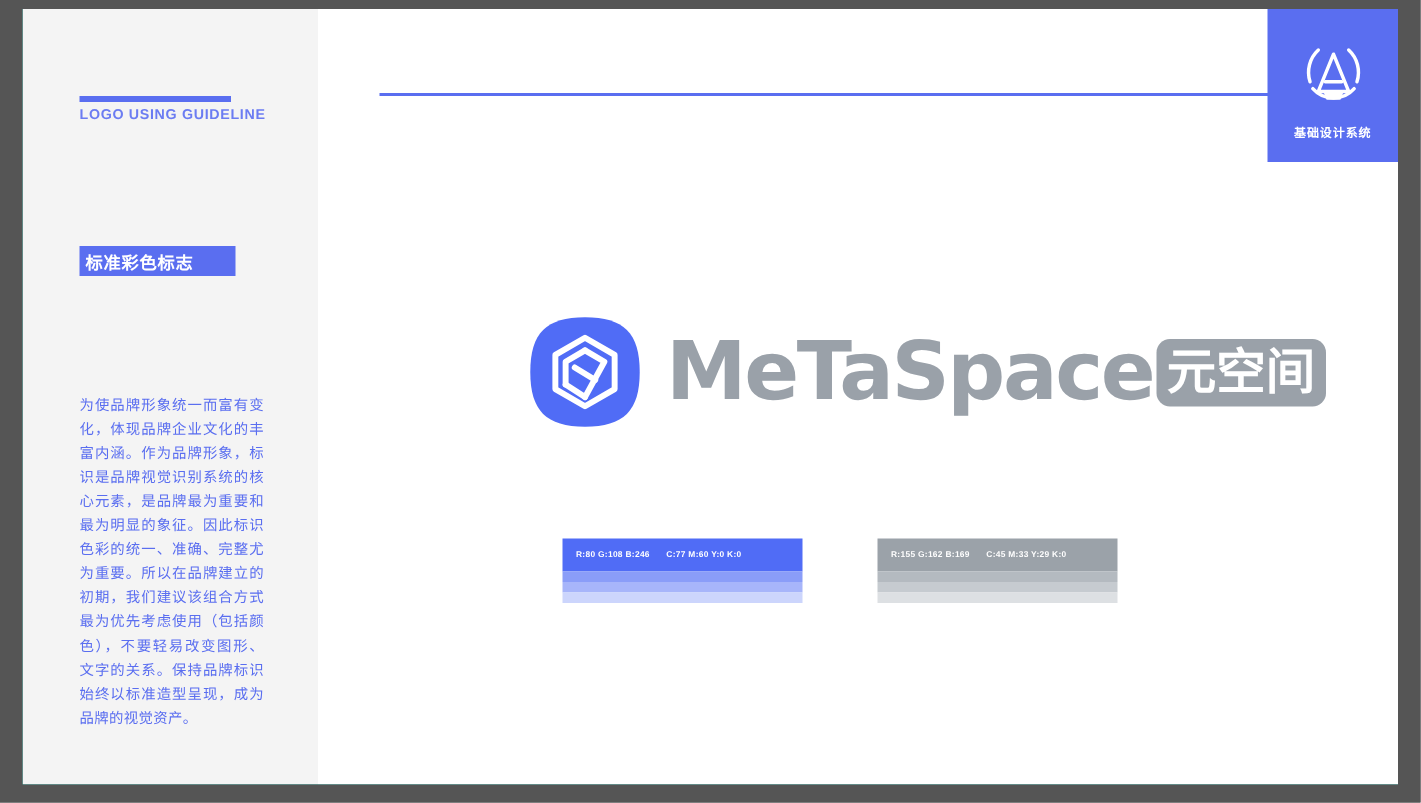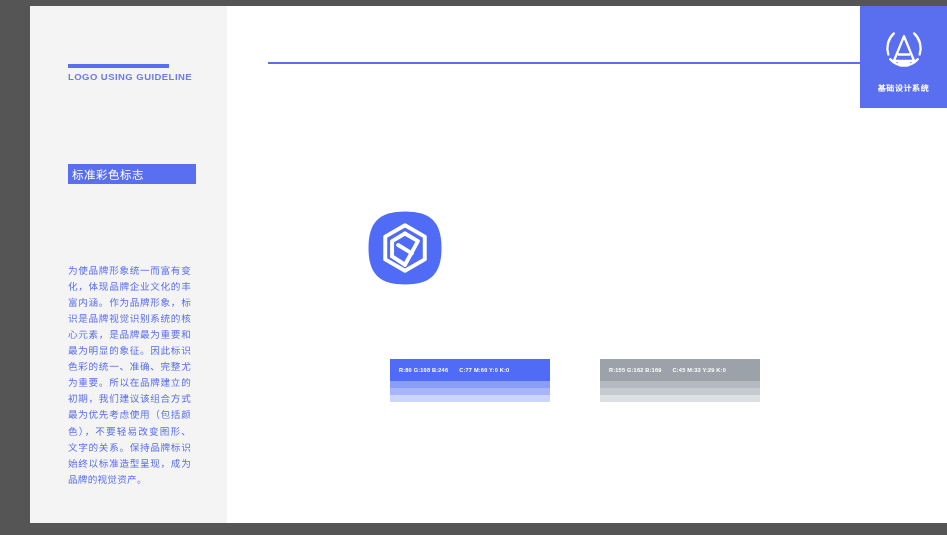--- a/index.html
+++ b/index.html
@@ -11,21 +11,21 @@
   body {
     width: 947px;
     height: 535px;
     overflow: hidden;
     font-family: "Liberation Sans", "DejaVu Sans", sans-serif;
   }
 
   
   .page {
     position: absolute;
-    left: 30px;
+    left: 15px;
     top: 6px;
     width: 917px;
     height: 517px;
     background: #0f766e;
     overflow: hidden;
   }
 
   
   .sidebar {
     position: absolute;
@@ -54,26 +54,26 @@
     letter-spacing: 0.45px;
     color: #6b7cf2;
     font-weight: 600;
     white-space: nowrap;
   }
 
   .section-tag {
     position: absolute;
     left: 38px;
     top: 158px;
-    width: 128px;
+    width: 104px;
     height: 20px;
     background: #5a6ef0;
     color: #ffffff;
     font-size: 11.5px;
-    font-weight: 400;
+    font-weight: 700;
     letter-spacing: 0.5px;
     display: flex;
     align-items: center;
     padding-left: 4px;
     box-sizing: border-box;
   }
 
   .body-copy {
     position: absolute;
     left: 38px;
@@ -238,20 +238,24 @@
         <path d="M50 2 C84 2 98 16 98 50 C98 84 84 98 50 98 C16 98 2 84 2 50 C2 16 16 2 50 2 Z" fill="#506cf6"></path>
         <g fill="none" stroke="#ffffff" stroke-width="5.2" stroke-linejoin="round" stroke-linecap="round">
           <path d="M50 20 L76 35 L76 65 L50 80 L24 65 L24 35 Z"></path>
           <path d="M50 31 L67 41 L50 72"></path>
           <path d="M50 31 L33 41 L33 61"></path>
           <path d="M33 61 L50 72"></path>
           <path d="M41 46 L59 57"></path>
         </g>
       </svg>
 
+      <div class="wordmark">
+        <span class="wordmark-latin">MeTaSpace</span>
+        <span class="wordmark-cjk">元空间</span>
+      </div>
 
     </div>
 
     <div class="swatch swatch-primary">
       <div class="swatch-main" style="background:#506cf6">
         <span class="vals">R:80 G:108 B:246</span>
         <span class="vals">C:77 M:60 Y:0 K:0</span>
       </div>
       <div class="swatch-tint" style="background:#8a9df8"></div>
       <div class="swatch-tint" style="background:#a7b5fa"></div>

